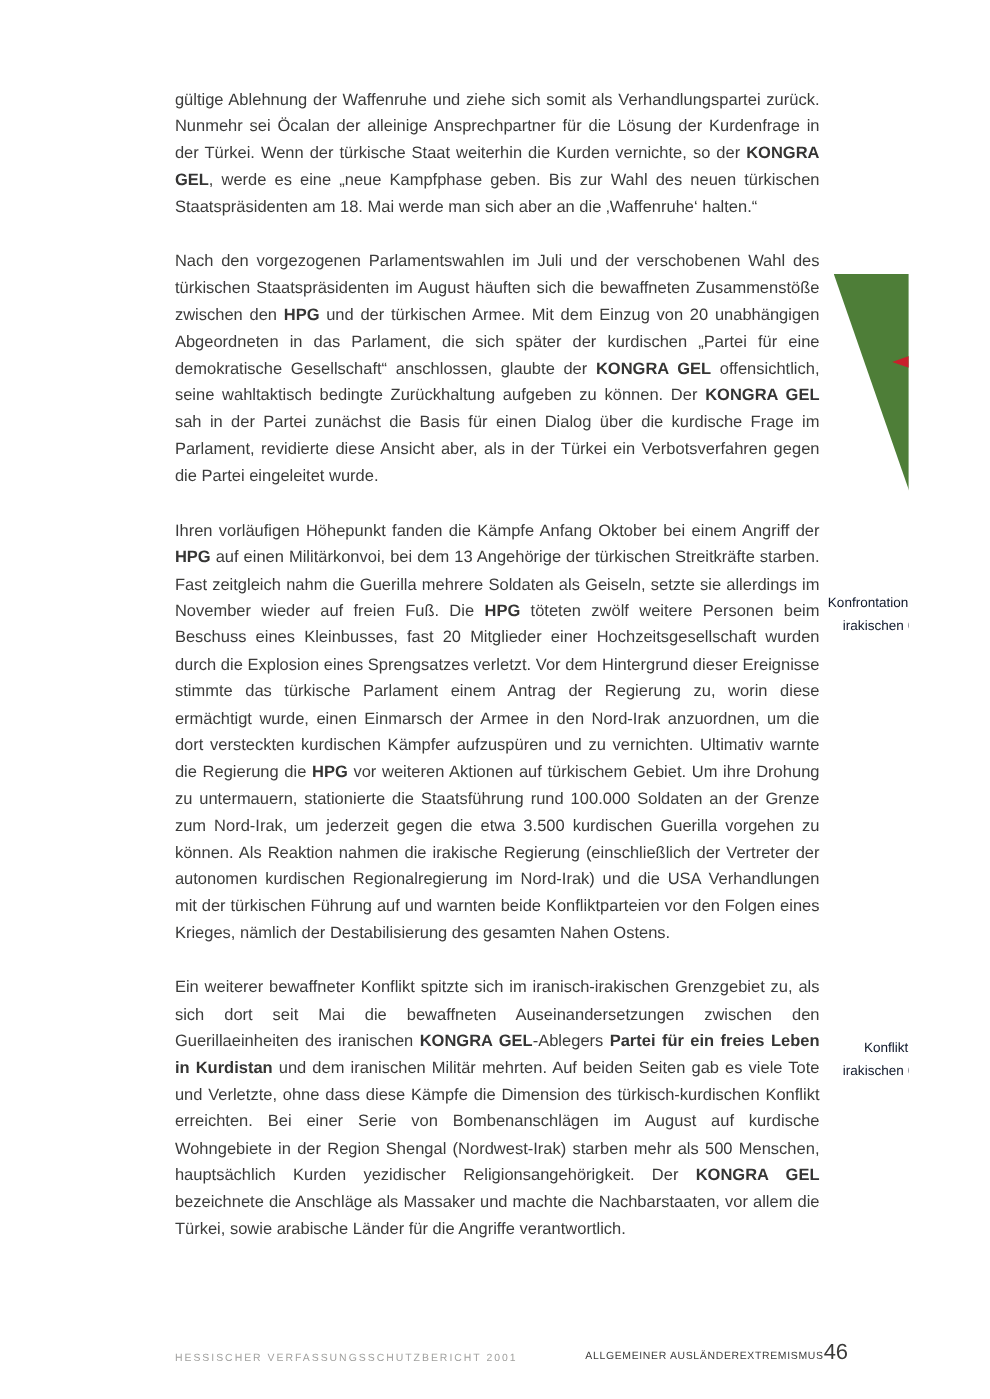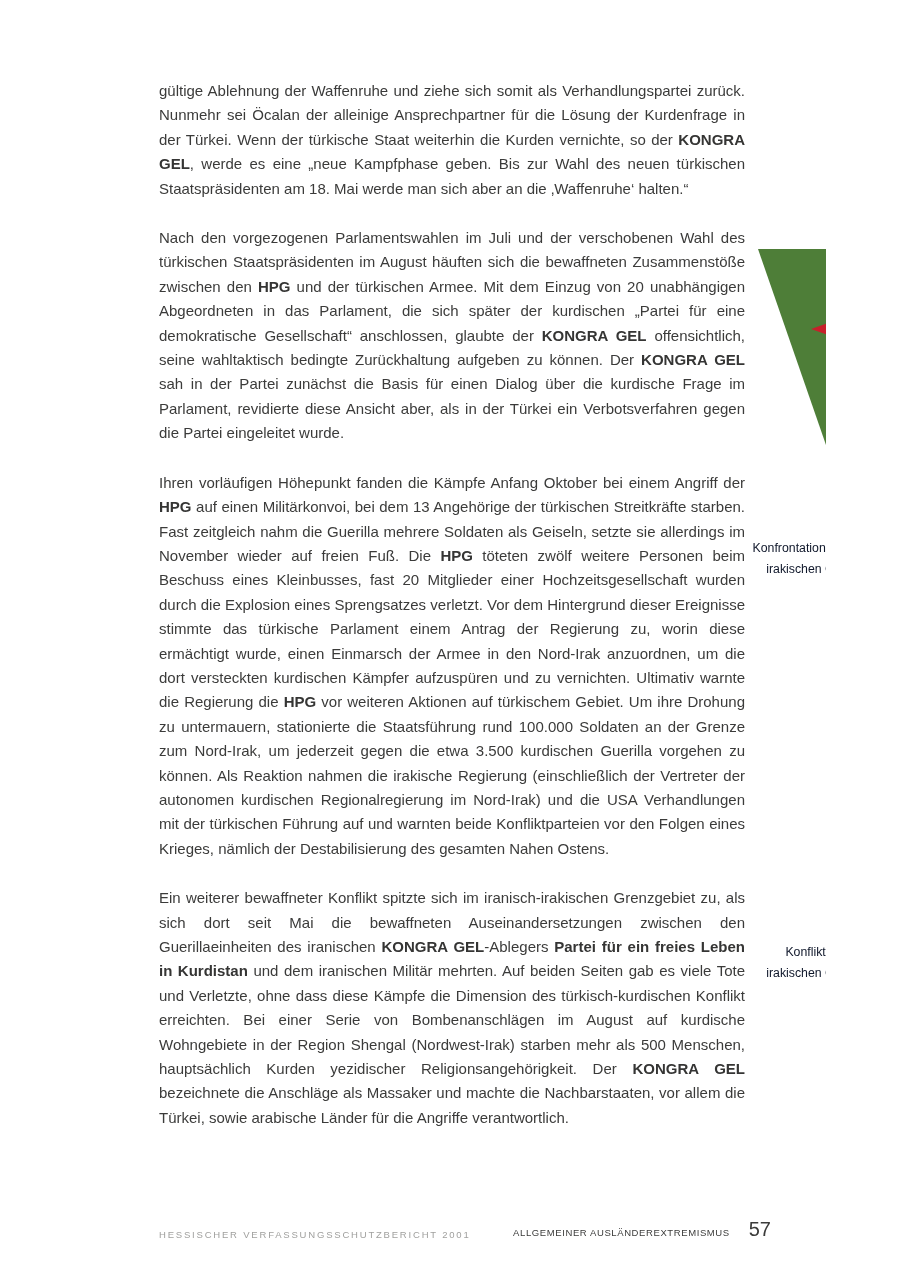--- a/index.html
+++ b/index.html
@@ -61,21 +61,21 @@
     letter-spacing:1.8px;
     color:#a0a09e;
     white-space:nowrap;
   }
   .footer-right {
     position:absolute;
     right:55px;
     top:1218px;
     display:flex;
     align-items:baseline;
-    gap:19px;
+    gap:0;
     white-space:nowrap;
   }
   .footer-right .caption {
     font-size:9.5px;
     letter-spacing:0.6px;
     color:#3b3b3a;
   }
   .page-number {
     font-size:20px;
     color:#3b3b3a;
@@ -106,16 +106,16 @@
 
   <div class="margin-note margin-note-2">
     <div>Konflikt im iranisch-</div>
     <div>irakischen Grenzgebiet</div>
   </div>
 
   <div class="footer-left">HESSISCHER VERFASSUNGSSCHUTZBERICHT 2001</div>
 
   <div class="footer-right">
     <span class="caption">ALLGEMEINER AUSLÄNDEREXTREMISMUS</span>
-    <span class="page-number">57</span>
+    <span class="page-number">46</span>
   </div>
 
 </div>
 
 </body></html>

